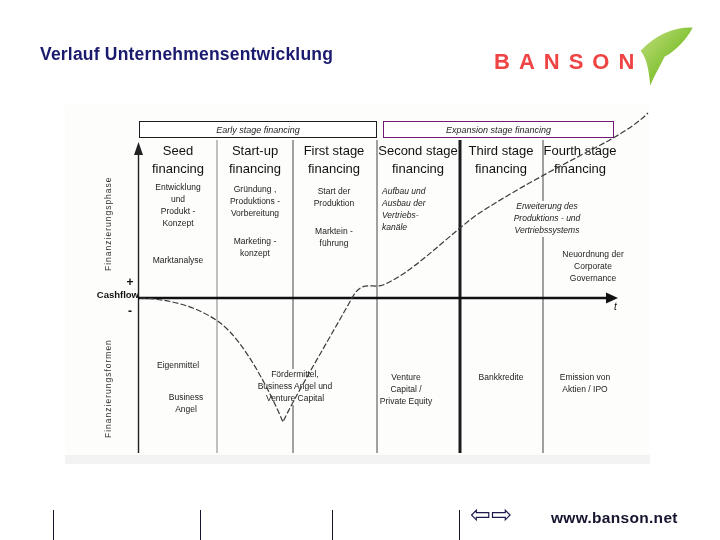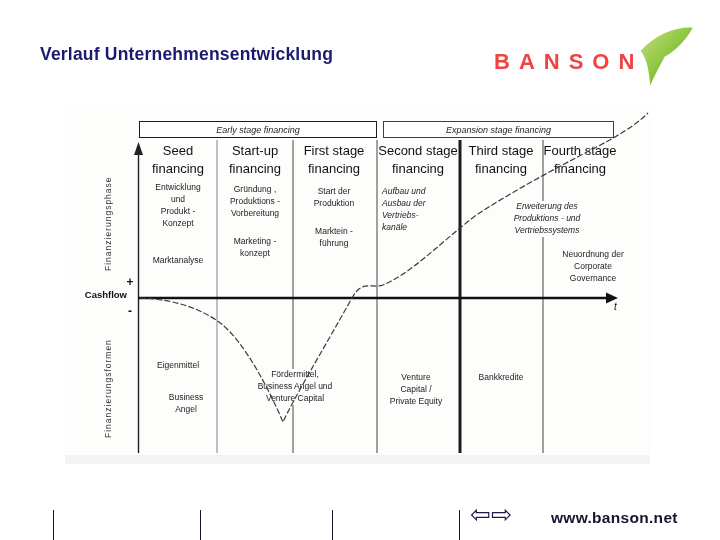--- a/index.html
+++ b/index.html
@@ -17,21 +17,21 @@
   .stage-early{left:74px;width:236px;border:1.5px solid #1d1d1d;align-items:center;}
   .stage-exp{left:318px;width:229px;border:1px solid #701a75;}
   .hdr{position:absolute;top:37px;width:80px;font-size:13px;font-weight:normal;color:#111;
        text-align:center;line-height:1.35;white-space:pre-line;}
   .note{position:absolute;font-size:8.5px;color:#222;text-align:center;line-height:1.4;white-space:pre-line;}
   .note.left{text-align:left;font-style:italic;}
   .note.bg{background:#fdfdfc;text-align:center;}
   .vlabel{position:absolute;writing-mode:vertical-rl;transform:rotate(180deg);font-size:8.5px;color:#333;
           letter-spacing:1px;text-align:center;}
   .sign{position:absolute;font-size:12px;font-weight:bold;color:#111;width:14px;text-align:center;}
-  .cashflow{position:absolute;left:0;top:184px;width:62px;font-size:9.5px;font-weight:bold;color:#111;text-align:right;}
+  .cashflow{position:absolute;left:12px;top:184px;width:62px;font-size:9.5px;font-weight:bold;color:#111;text-align:right;}
   .tlabel{position:absolute;left:549px;top:196px;font-size:10px;font-style:italic;color:#111;}
   .scan-band{position:absolute;left:0;top:350px;width:585px;height:9px;background:#eaeaea;opacity:.55;}
   
   .footer-line{position:absolute;top:510px;width:1px;height:30px;background:#14142e;}
   .nav-arrows{position:absolute;left:470px;top:502px;display:flex;cursor:pointer;}
   .nav-arrows span{font-size:25px;color:#1b1b4e;line-height:1;font-family:"DejaVu Sans",sans-serif;}
   .site-url{position:absolute;left:551px;top:509px;font-size:15.5px;color:#15152f;letter-spacing:.3px;font-weight:bold;}
 </style>
 </head>
 <body>
@@ -110,24 +110,26 @@
     <div class="note" style="left:483px;top:144px;width:90px">Neuordnung der
 Corporate
 Governance</div>
 
     <div class="note" style="left:73px;top:255px;width:80px">Eigenmittel</div>
     <div class="note" style="left:73px;top:287px;width:96px">Business
 Angel</div>
     <div class="note bg" style="left:170px;top:264px;width:120px">Fördermittel,
 Business Angel und
 Venture Capital</div>
-    <div class="note" style="left:311px;top:267px;width:80px">Venture
+    <div class="note" style="left:301px;top:267px;width:80px">Venture
 Capital /
 Private Equity</div>
     <div class="note" style="left:396px;top:267px;width:80px">Bankkredite</div>
+    <div class="note" style="left:477px;top:267px;width:86px">Emission von
+Aktien / IPO</div>
 
     <div class="vlabel" style="left:38px;top:48px;height:142px">Finanzierungsphase</div>
     <div class="vlabel" style="left:38px;top:220px;height:128px">Finanzierungsformen</div>
     <div class="sign" style="left:58px;top:170px">+</div>
     <div class="sign" style="left:58px;top:199px">-</div>
     <div class="cashflow">Cashflow</div>
     <div class="tlabel">t</div>
 
     <svg class="layer curve-layer" viewBox="0 0 585 352">
       <path d="M 75 193

